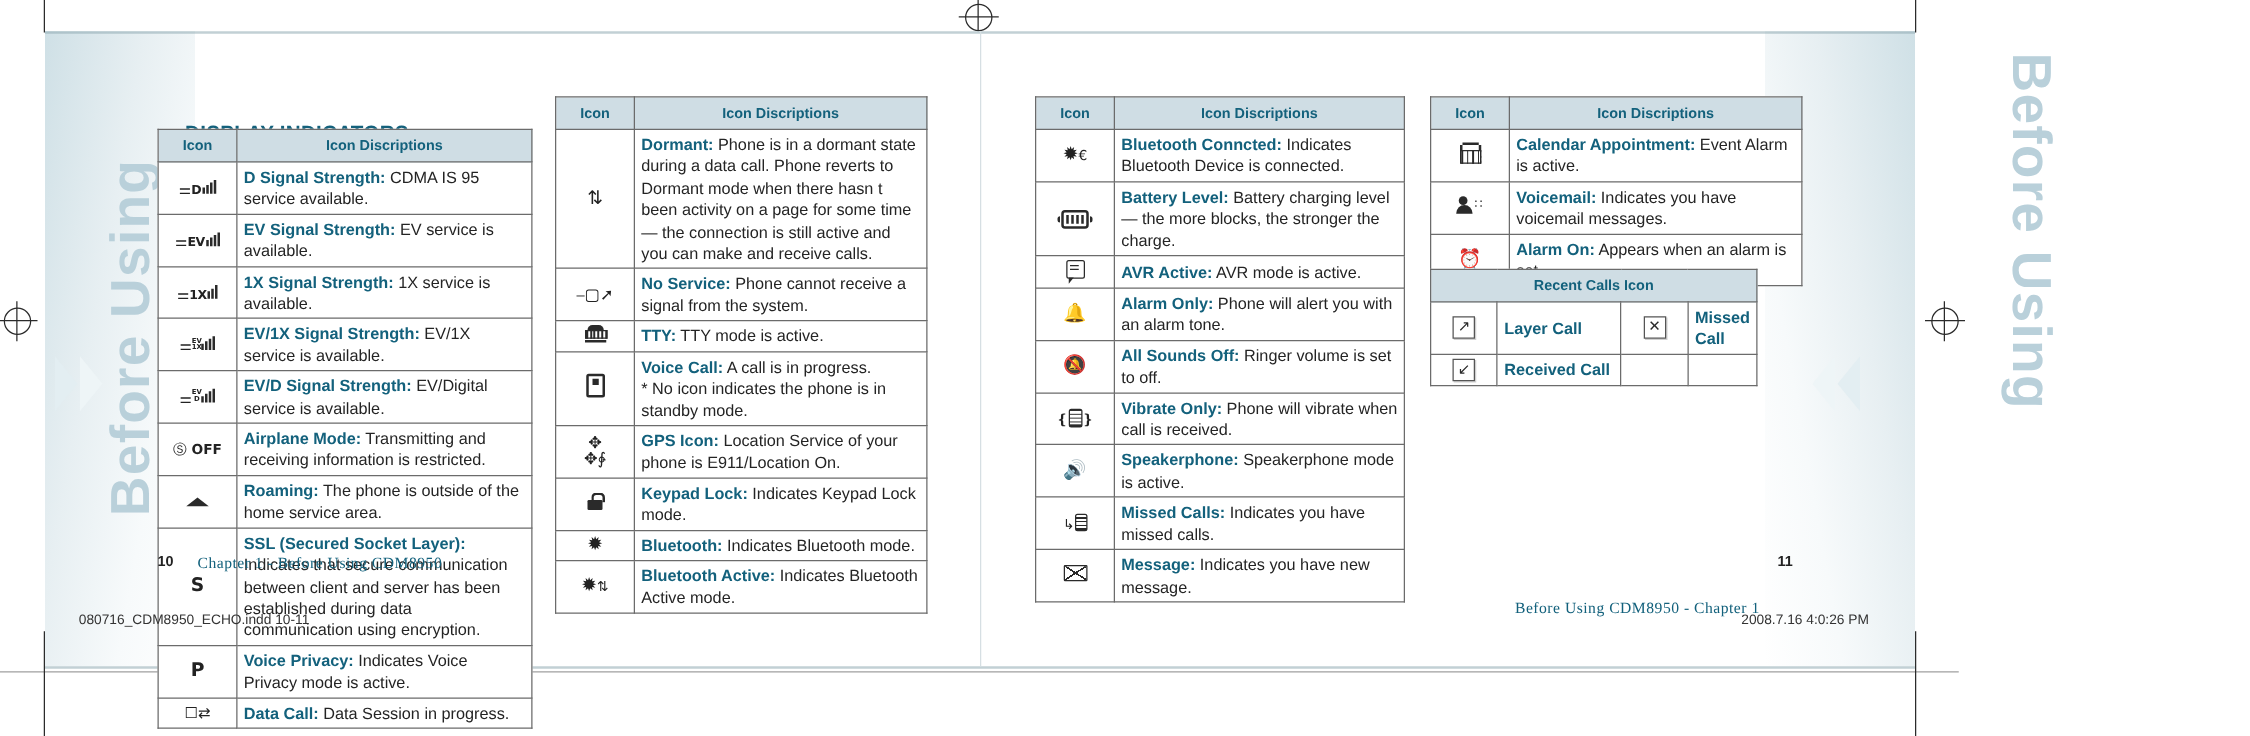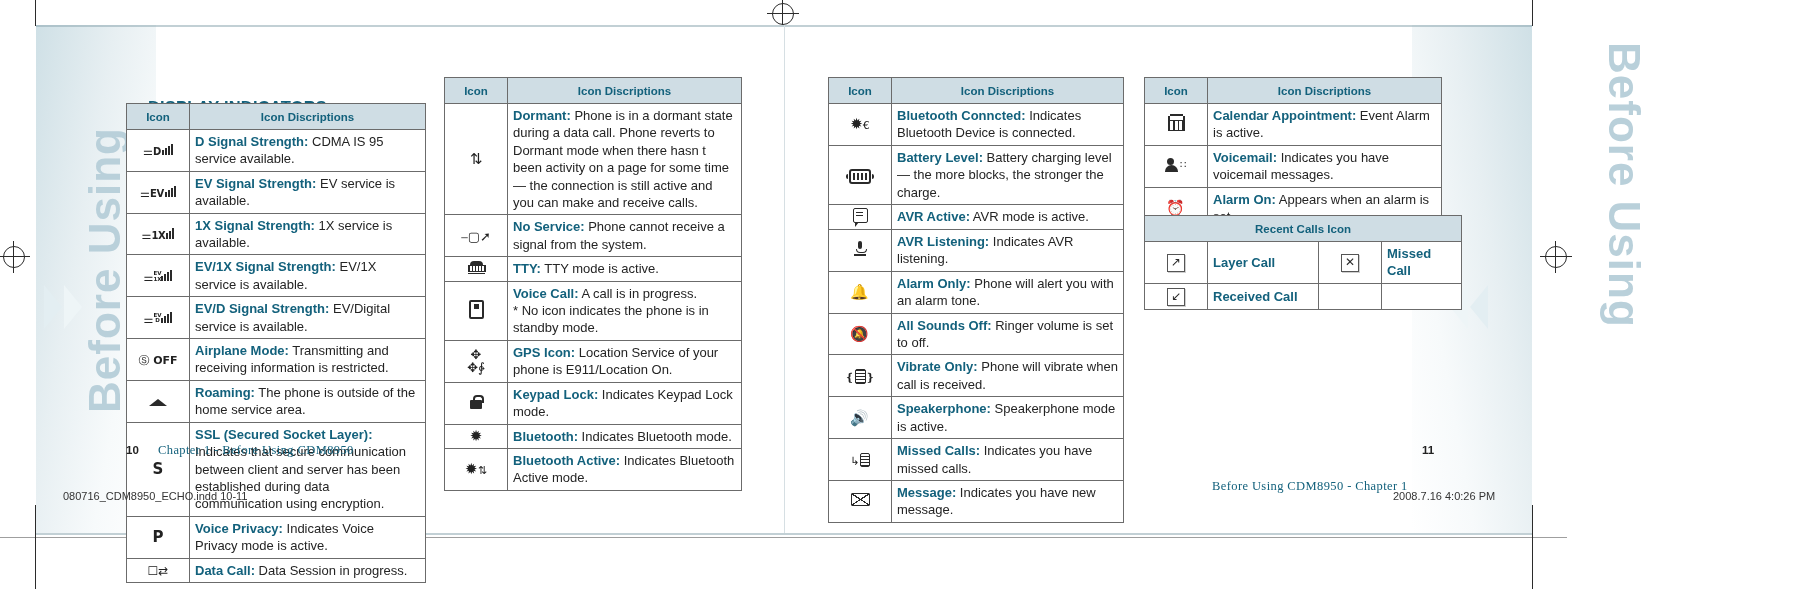--- a/index.html
+++ b/index.html
@@ -345,32 +345,20 @@
               <span style="position:absolute;left:2px;top:2.5px;width:7px;height:1.4px;background:#2a2a2a;"></span>
               <span style="position:absolute;left:2px;top:5.5px;width:7px;height:1.4px;background:#2a2a2a;"></span>
               <span style="position:absolute;left:1px;bottom:-5px;width:0;height:0;border-left:4px solid #2a2a2a;border-bottom:5px solid transparent;"></span>
             </span>
           </td>
           <td class="desc">
             <span class="lbl">AVR Active:</span><span> AVR mode is active.</span>
           </td>
         </tr>
         <tr>
-          <td class="iconcell">
-            <span style="display:inline-block;position:relative;width:12px;height:15px;">
-              <span style="position:absolute;left:4px;top:0;width:4px;height:8px;background:#2a2a2a;border-radius:3px;"></span>
-              <span style="position:absolute;left:1.5px;top:8px;width:9px;height:3px;border:1.5px solid #2a2a2a;border-top:none;border-radius:0 0 5px 5px;"></span>
-              <span style="position:absolute;left:0;top:13px;width:12px;height:1.5px;background:#2a2a2a;"></span>
-            </span>
-          </td>
-          <td class="desc">
-            <span class="lbl">AVR Listening:</span><span> Indicates AVR listening.</span>
-          </td>
-        </tr>
-        <tr>
           <td class="iconcell"><span class="bigglyph" style="color:#3d3d3d;">🔔</span></td>
           <td class="desc">
             <span class="lbl">Alarm Only:</span><span> Phone will alert you with an alarm tone.</span>
           </td>
         </tr>
         <tr>
           <td class="iconcell"><span class="bigglyph" style="color:#5a5a5a;">🔕</span></td>
           <td class="desc">
             <span class="lbl">All Sounds Off:</span><span> Ringer volume is set to off.</span>
           </td>
@@ -448,21 +436,21 @@
         </tr>
         <tr>
           <td class="iconcell"><span class="bigglyph">⏰</span></td>
           <td class="desc">
             <span class="lbl">Alarm On:</span><span> Appears when an alarm is set.</span>
           </td>
         </tr>
       </tbody>
     </table>
 
-    <table class="tbl" style="left:1144px;top:190px;width:318px;">
+    <table class="tbl" style="left:1144px;top:190px;width:262px;">
       <thead>
         <tr>
           <th colspan="4">Recent Calls Icon</th>
         </tr>
       </thead>
       <tbody>
         <tr>
           <td class="iconcell" style="width:48px;">
             <span class="boxarrow">↗</span>
           </td>

